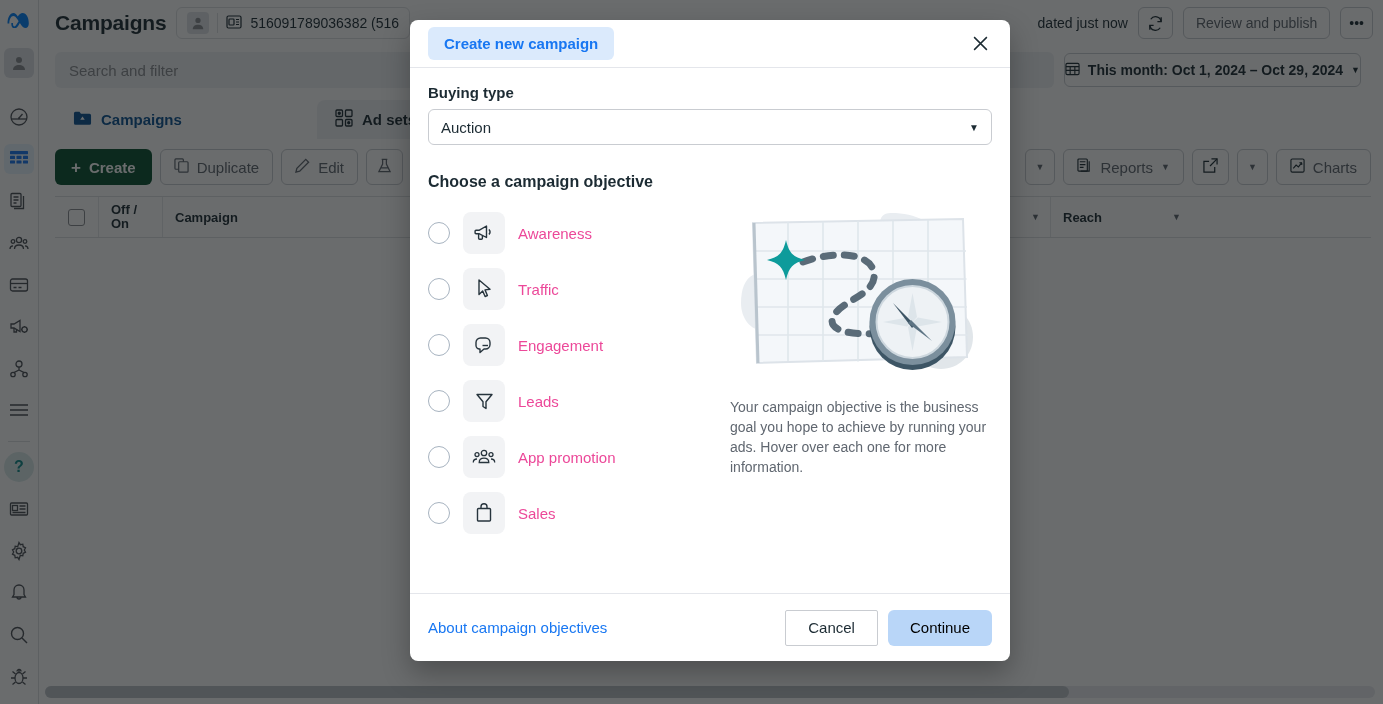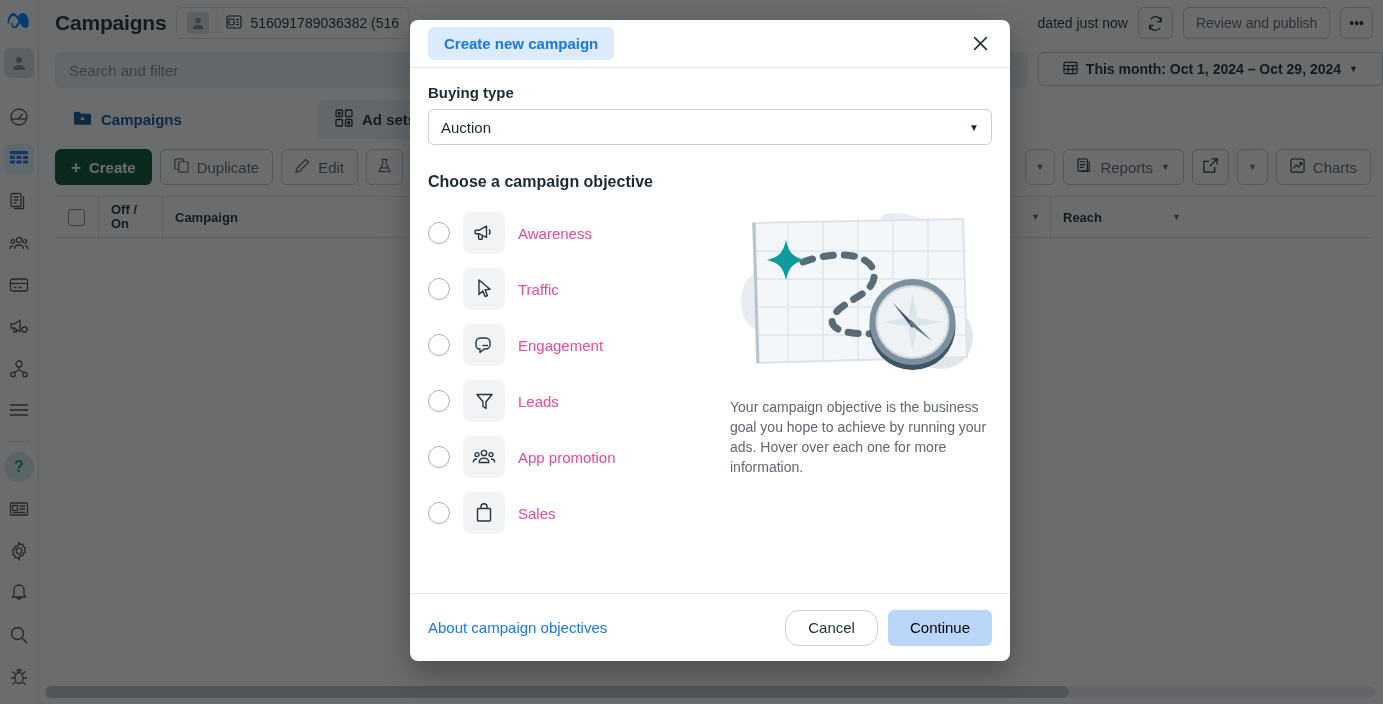--- a/index.html
+++ b/index.html
@@ -51,29 +51,29 @@
     height: 32px; min-width: 32px; border: 1px solid #c9ccd1; border-radius: 6px;
     background: #fff; display: flex; align-items: center; justify-content: center;
     color: #1c2b33; padding: 0 8px; font-size: 14px;
   }
   .btn-outline {
     height: 32px; border: 1px solid #c9ccd1; border-radius: 6px; background: #fff;
     display: flex; align-items: center; padding: 0 12px; font-size: 14px; color: #606770;
     white-space: nowrap;
   }
 
-  .searchrow { position: absolute; left: 55px; top: 52px; right: 0; height: 36px;
-    display: flex; gap: 10px; }
+  .searchrow { position: absolute; left: 55px; top: 52px; right: 22px; height: 36px;
+    display: flex; align-items: center; gap: 10px; }
   .search-box {
     flex: 1; height: 36px; background: #f0f2f5; border-radius: 6px;
     display: flex; align-items: center; padding: 0 14px; font-size: 15px; color: #8a8d91;
   }
   .date-pill {
     height: 34px; border: 1px solid #c9ccd1; border-radius: 6px; background: #fff;
-    display: flex; align-items: center; gap: 8px; padding: 0 24px;
+    display: flex; align-items: center; gap: 8px; padding: 0 0;
     font-size: 14px; color: #1c2b33; font-weight: 600; white-space: nowrap;
   }
 
   .tabs { position: absolute; left: 55px; top: 100px; display: flex; gap: 4px; }
   .tab {
     display: flex; align-items: center; gap: 9px; height: 39px;
     padding: 0 18px; border-radius: 8px 8px 0 0; font-size: 15px; font-weight: 700;
     background: #f0f2f5; color: #1c2b33;
   }
   .tab.active { background: #ffffff; color: #0b5394; }
@@ -153,21 +153,21 @@
   .illus { width: 100%; display: flex; justify-content: center; }
   .side-text { font-size: 14px; line-height: 20px; color: #606770; margin-top: 12px; }
 
   .m-foot {
     height: 68px; border-top: 1px solid #e4e6eb; display: flex; align-items: center;
     padding: 0 18px; flex: none;
   }
   .link-foot { font-size: 15px; color: #1877f2; }
   .foot-right { margin-left: auto; display: flex; gap: 10px; align-items: center; }
   .btn-cancel {
-    height: 36px; padding: 0 22px; border: 1px solid #c9ccd1; border-radius: 14px;
+    height: 36px; padding: 0 22px; border: 1px solid #c9ccd1; border-radius: 2px;
     background: #fff; font-size: 15px; color: #1c2b33;
     display: flex; align-items: center;
   }
   .btn-continue {
     height: 36px; padding: 0 22px; border-radius: 6px;
     background: #b9d6f8; color: #000000; font-size: 15px;
     display: flex; align-items: center;
   }
 </style>
 </head>

